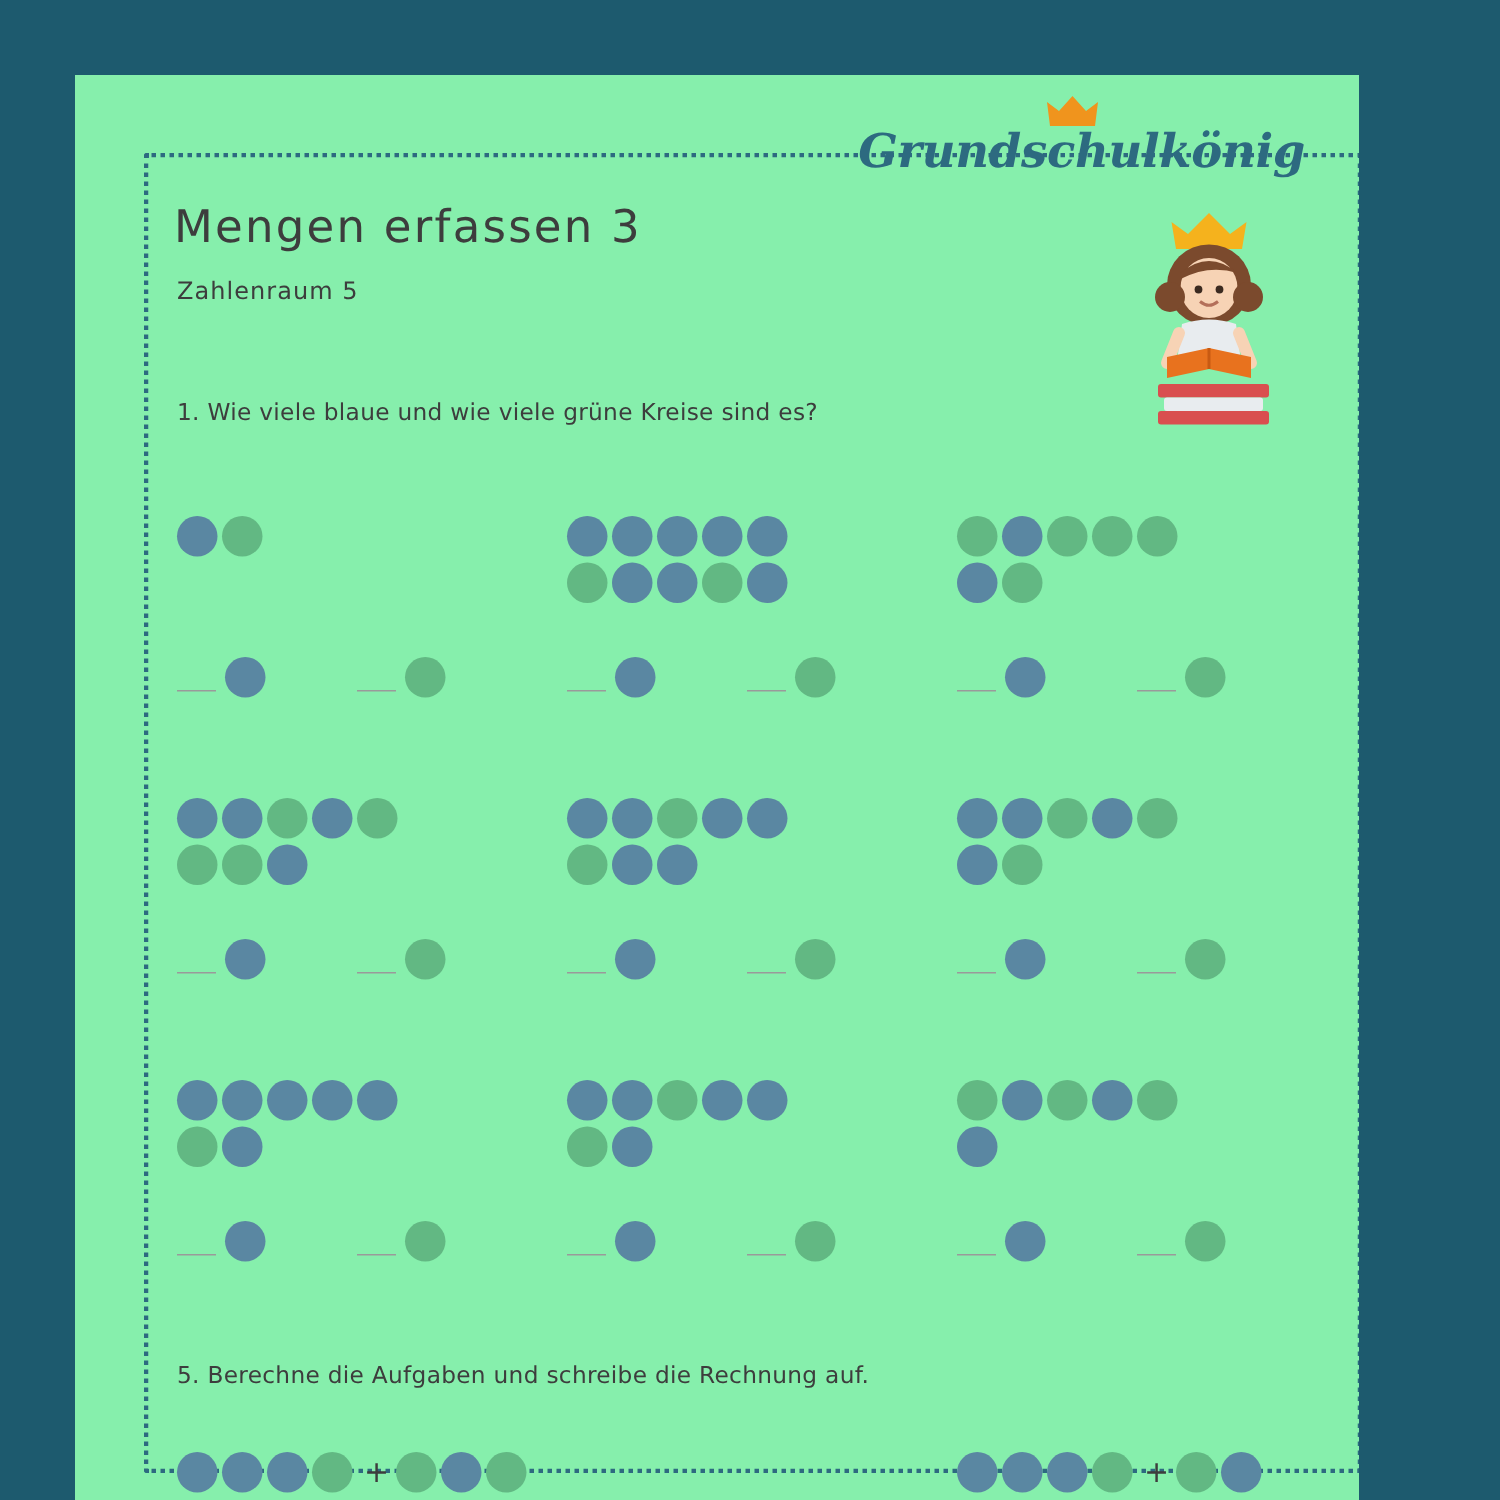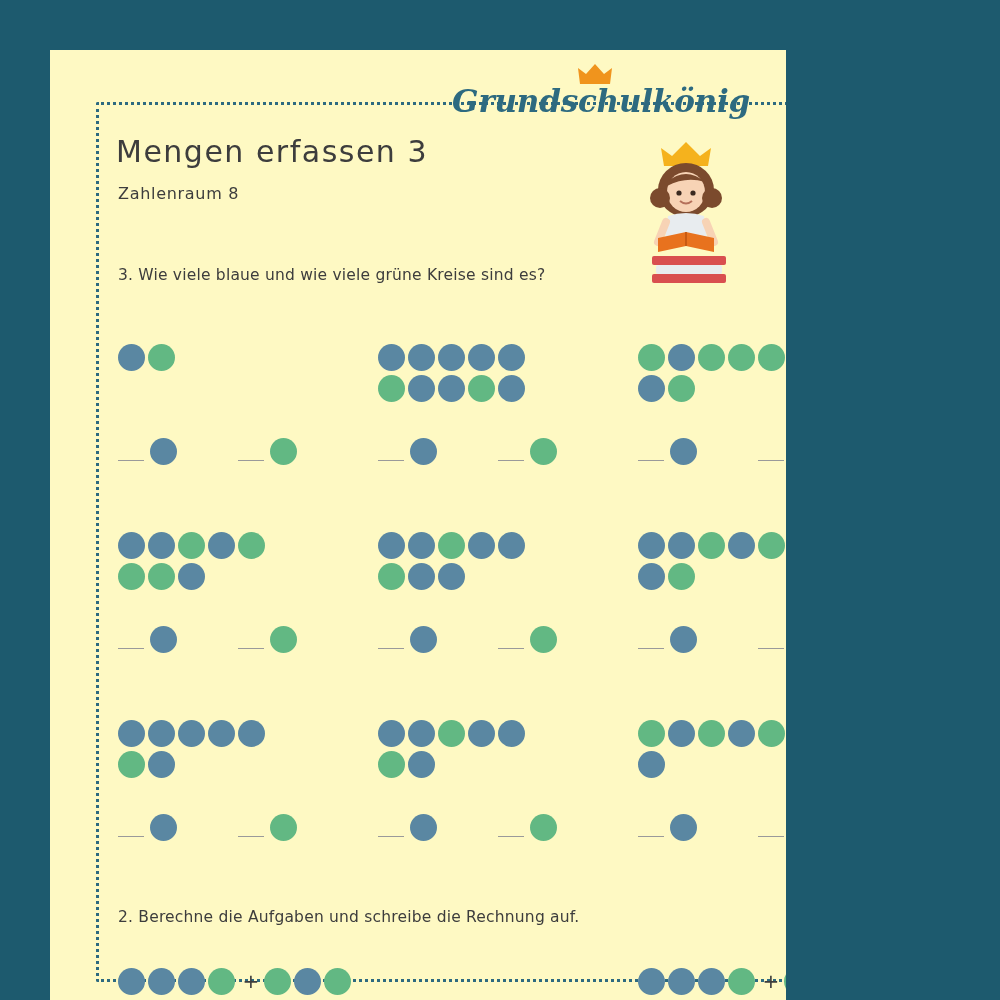--- a/index.html
+++ b/index.html
@@ -10,23 +10,23 @@
     width: 1000px;
     height: 1000px;
     background: #1d5a6e;
     font-family: "Liberation Sans", sans-serif;
     overflow: hidden;
   }
   .page {
     position: absolute;
     left: 50px;
     top: 50px;
-    width: 736px;
+    width: 856px;
     height: 950px;
-    background: #fef9c3;
+    background: #86efac;
     overflow: hidden;
   }
   .dotted-border {
     position: absolute;
     left: 46px;
     top: 52px;
     width: 812px;
     height: 880px;
     border: 3px dotted #2d6a80;
     border-radius: 2px;
@@ -175,21 +175,21 @@
   <div class="dotted-border"></div>
 
   <div class="logo">
     <svg class="crown" viewBox="0 0 34 22">
       <path d="M2 20 L0 4 L8 10 L17 0 L26 10 L34 4 L32 20 Z" fill="#f0941d"></path>
     </svg>
     <div class="logo-text">Grundschulkönig</div>
   </div>
 
   <div class="title">Mengen erfassen  3</div>
-  <div class="subtitle">Zahlenraum  8</div>
+  <div class="subtitle">Zahlenraum  5</div>
 
   <svg class="mascot" viewBox="0 0 110 150">
 
     <path d="M30 28 L27 10 L38 18 L52 4 L66 18 L77 10 L74 28 Z" fill="#f5b21d"></path>
 
     <ellipse cx="52" cy="52" rx="28" ry="27" fill="#7b4a2d"></ellipse>
 
     <ellipse cx="52" cy="54" rx="19" ry="20" fill="#f7d3b5"></ellipse>
 
     <path d="M33 44 Q52 28 71 44 Q52 38 33 48 Z" fill="#7b4a2d"></path>
@@ -208,21 +208,21 @@
     <path d="M72 84 L80 104" stroke="#f7d3b5" stroke-width="8" stroke-linecap="round"></path>
 
     <path d="M24 100 L52 94 L80 100 L80 114 L52 108 L24 114 Z" fill="#e8721e"></path>
     <path d="M52 94 L52 108" stroke="#c85a12" stroke-width="2"></path>
 
     <rect x="18" y="118" width="74" height="9" rx="2" fill="#d94f4f"></rect>
     <rect x="22" y="127" width="66" height="9" rx="2" fill="#e8ecef"></rect>
     <rect x="18" y="136" width="74" height="9" rx="2" fill="#d94f4f"></rect>
   </svg>
 
-  <div class="task" id="task1">3. Wie viele blaue und wie viele grüne Kreise sind es?</div>
+  <div class="task" id="task1">1. Wie viele blaue und wie viele grüne Kreise sind es?</div>
 
   <div class="grid">
       <div class="row">
         <div class="cell">
           <div class="dots-area">
             <div class="dot-row"><span class="dot b"></span><span class="dot g"></span></div>
           </div>
           <div class="answers">
             <div class="ans">
               <span class="blank"></span>
@@ -362,20 +362,20 @@
             </div>
             <div class="ans">
               <span class="blank"></span>
               <span class="dot g"></span>
             </div>
           </div>
         </div>
       </div>
     </div>
 
-  <div class="task" id="task2">2. Berechne die Aufgaben und schreibe die Rechnung auf.</div>
+  <div class="task" id="task2">5. Berechne die Aufgaben und schreibe die Rechnung auf.</div>
 
   <div class="bottom-row">
       <div class="bcell"><span class="dot b"></span><span class="dot b"></span><span class="dot b"></span><span class="dot g"></span><span class="plus">+</span><span class="dot g"></span><span class="dot b"></span><span class="dot g"></span></div>
       <div class="bcell"></div>
       <div class="bcell"><span class="dot b"></span><span class="dot b"></span><span class="dot b"></span><span class="dot g"></span><span class="plus">+</span><span class="dot g"></span><span class="dot b"></span></div>
     </div>
 </div>
 
 </body></html>

